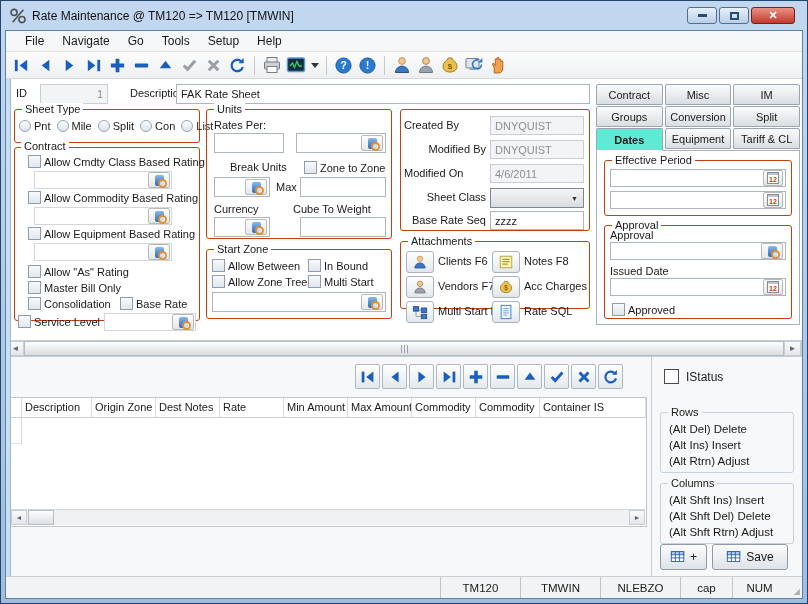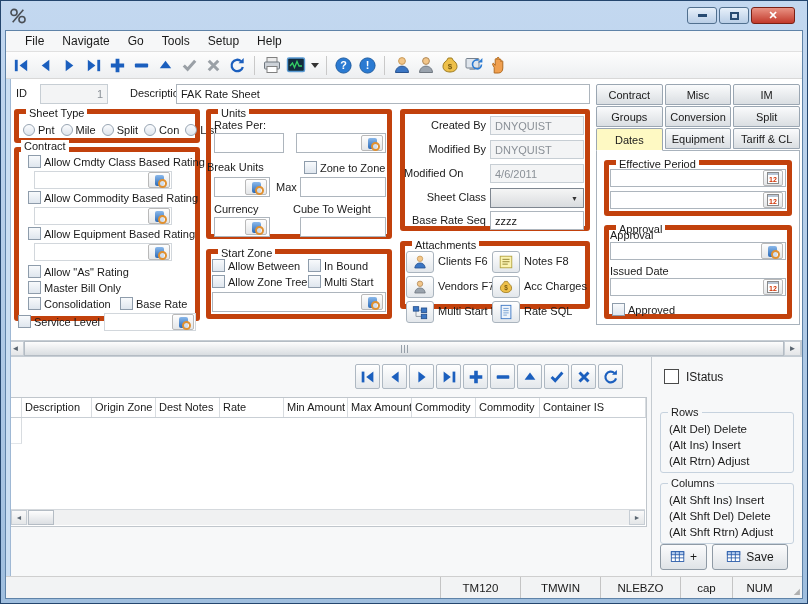--- a/index.html
+++ b/index.html
@@ -49,21 +49,21 @@
   .db::after { content:""; position:absolute; right:-3px; bottom:-2px; width:5px; height:5px;
                border:2px solid #e09030; border-radius:50%; background:rgba(255,255,255,.75); }
   .cal-btn { width:20px; height:16px; border:1px solid #b9b9b9; border-radius:2px;
              background:linear-gradient(#fefefe,#e4e6e8); display:inline-flex; align-items:center; justify-content:center; flex:none; }
   .cal { width:12px; height:12px; background:#fff; border:1px solid #8a8a8a; position:relative;
          font-weight:bold; font-size:7px; color:#d03000; text-align:center; }
   .cal::before { content:""; position:absolute; top:0; left:0; right:0; height:2px; background:#b9c6d6; }
   .cal::after { content:"12"; display:block; padding-top:3px; line-height:7px; }
   .fend { position:absolute; display:flex; align-items:center; justify-content:flex-end; }
 
-  .groupbox { position:absolute; border:5px solid #c2410c; border-radius:3px; }
+  .groupbox { position:absolute; border:1px solid #c2410c; border-radius:3px; }
   .gb-cap { position:absolute; top:-7px; left:7px; background:#fff; padding:0 3px; font-size:11px; white-space:nowrap; }
 
   .checkbox { width:13px; height:13px; border:1px solid #8e9cab; background:linear-gradient(#f8fafc,#dfe6ee);
               display:inline-block; flex:none; }
   .cbrow { position:absolute; display:flex; align-items:center; gap:3px; white-space:nowrap; }
   .radio { width:12px; height:12px; border:1px solid #98a5b3; border-radius:50%;
            background:linear-gradient(#fbfcfe,#dde4ec); display:inline-block; flex:none; }
   .radiorow { display:flex; align-items:center; gap:3px; }
 
   .combo { position:absolute; border:1px solid #7e8archive; border:1px solid #7e8690; height:20px;
@@ -71,21 +71,21 @@
   .combo::after { content:"▼"; margin-left:auto; font-size:7px; color:#333; padding:0 5px; }
 
   .abtn { position:absolute; width:28px; height:22px; border:1px solid #aab4be; border-radius:3px;
           background:linear-gradient(#ffffff,#e3e7eb); display:flex; align-items:center; justify-content:center; }
 
   
   .tab { height:21px; border:1px solid #9aa6b2; border-radius:2px 2px 0 0;
          background:linear-gradient(#fafbfc,#dadee2); display:flex; align-items:center; justify-content:center;
          font-size:11px; flex:1; }
   .tabrow { position:absolute; display:flex; gap:2px; }
-  .tab.active { background:#fef9c3; border-bottom:1px solid #fff; height:23px; z-index:3; }
+  .tab.active { background:#5eead4; border-bottom:1px solid #fff; height:23px; z-index:3;font-weight:bold; }
   .tabpanel { position:absolute; border:1px solid #a8b2bc; background:#fff; }
 
   
   .hscroll { height:17px; border:1px solid #c6cdd4; background:#f0f1f2; display:flex; align-items:stretch; flex:none; }
   .hs-arrow { width:17px; display:flex; align-items:center; justify-content:center; color:#5a6570; font-size:8px;
               background:linear-gradient(#fafafa,#e4e6e8); border:1px solid #c6cdd4; }
   .hs-thumb { flex:1; border:1px solid #b4bcc4; background:linear-gradient(#fdfdfd,#d9dde1);
               display:flex; align-items:center; justify-content:center; }
   .hs-grip { width:1px; height:8px; background:#97a0a9; box-shadow:3px 0 #97a0a9, -3px 0 #97a0a9; }
 
@@ -131,20 +131,21 @@
 <body>
 
 <div class="win">
 
   <div class="titlebar">
     <svg class="title-icon" viewBox="0 0 20 18">
       <circle cx="5.5" cy="5" r="3.4" fill="none" stroke="#4a4f55" stroke-width="1.8"></circle>
       <circle cx="14.5" cy="13" r="3.4" fill="none" stroke="#4a4f55" stroke-width="1.8"></circle>
       <path d="M16 2 L4 16" stroke="#4a4f55" stroke-width="1.8"></path>
     </svg>
+    <span class="title-text">Rate Maintenance @ TM120 =&gt; TM120 [TMWIN]</span>
     <div class="winbtns">
       <div class="wbtn">
           <span class="g-min"></span>
         </div>
       <div class="wbtn">
           <span class="g-max"></span>
         </div>
       <div class="wbtn close">
           <span class="g-close">✕</span>
         </div>
@@ -374,21 +375,21 @@
       <div class="groupbox" style="left:200px;top:30px;width:186px;height:130px">
         <span class="gb-cap">Units</span>
       </div>
       <span class="lbl" style="left:208px;top:40px">Rates Per:</span>
       <div class="tfield" style="left:208px;top:54px;width:70px"></div>
       <div class="tfield fend" style="left:290px;top:54px;width:90px;padding:0 2px">
           <span class="lookup-btn">
             <span class="db"></span>
           </span>
         </div>
-      <span class="lbl" style="left:201px;top:82px">Break Units</span>
+      <span class="lbl" style="left:224px;top:82px">Break Units</span>
       <div class="cbrow" style="left:298px;top:82px">
           <span class="checkbox"></span>
           <span>Zone to Zone</span>
         </div>
       <div class="tfield fend" style="left:208px;top:98px;width:56px;padding:0 2px">
           <span class="lookup-btn">
             <span class="db"></span>
           </span>
         </div>
       <span class="lbl" style="left:270px;top:102px">Max</span>
@@ -421,21 +422,21 @@
           <span class="checkbox"></span>
           <span>Multi Start</span>
         </div>
       <div class="tfield fend" style="left:206px;top:213px;width:174px;height:20px;padding:0 2px">
           <span class="lookup-btn">
             <span class="db"></span>
           </span>
         </div>
 
       <div class="groupbox" style="left:394px;top:30px;width:190px;height:122px"></div>
-      <span class="lbl" style="left:398px;top:40px;width:82px;text-align:right">Created By</span>
+      <span class="lbl" style="left:398px;top:40px;width:82px;text-align:left">Created By</span>
       <div class="tfield dis" style="left:484px;top:37px;width:94px;height:19px">DNYQUIST</div>
       <span class="lbl" style="left:398px;top:64px;width:82px;text-align:right">Modified By</span>
       <div class="tfield dis" style="left:484px;top:61px;width:94px;height:19px">DNYQUIST</div>
       <span class="lbl" style="left:398px;top:88px;width:82px;text-align:left">Modified On</span>
       <div class="tfield dis" style="left:484px;top:85px;width:94px;height:19px">4/6/2011</div>
       <span class="lbl" style="left:398px;top:112px;width:82px;text-align:right">Sheet Class</span>
       <div class="combo" style="left:484px;top:109px;width:94px">
           <span style="padding-left:3px"></span>
         </div>
       <span class="lbl" style="left:398px;top:135px;width:82px;text-align:right">Base Rate Seq</span>

